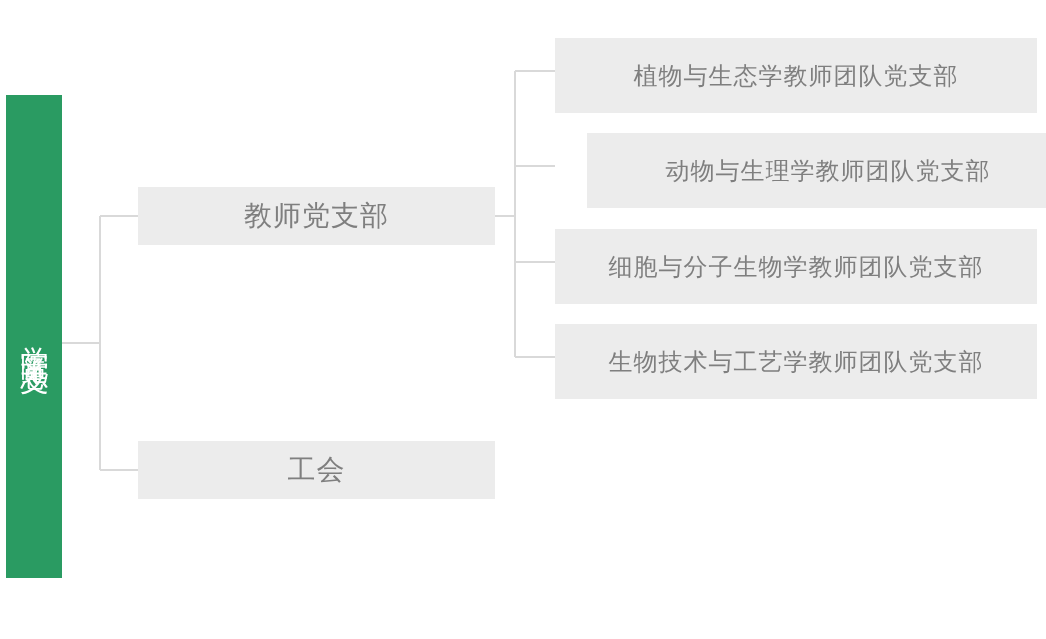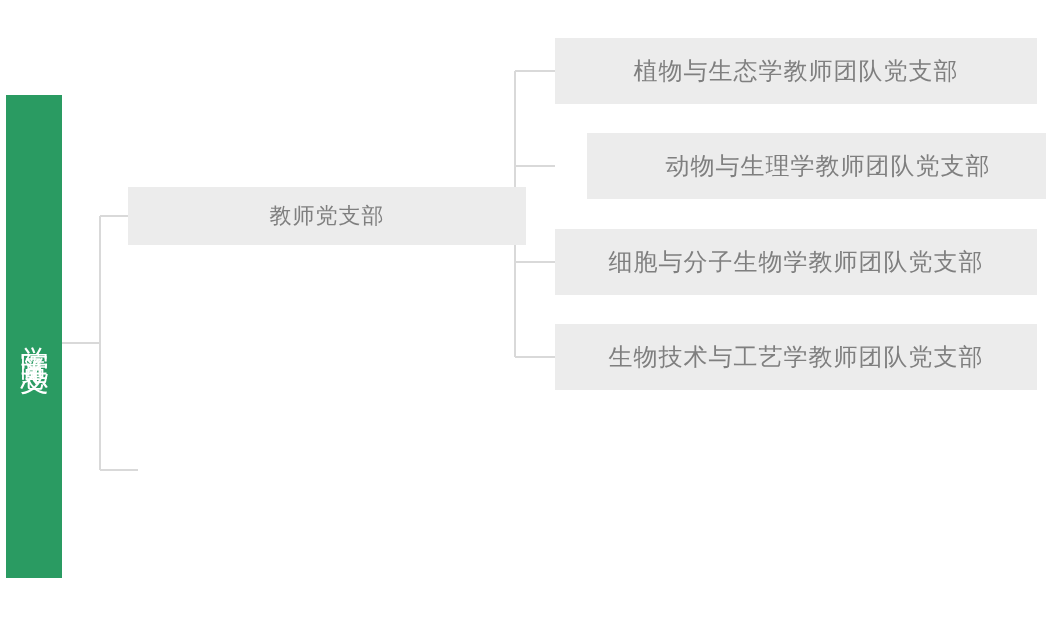--- a/index.html
+++ b/index.html
@@ -46,32 +46,32 @@
     color: var(--root-text);
   }
   .root-node .v-label {
     writing-mode: vertical-rl;
     text-orientation: upright;
     font-size: 28px;
     letter-spacing: 5px;
     line-height: 1;
   }
   .mid-node {
-    left: 128px;
-    width: 398px; height: 58px;
+    left: 138px;
+    width: 357px; height: 58px;
     background: var(--node-bg);
     color: var(--node-text);
-    font-size: 22px;
+    font-size: 28px;
     letter-spacing: 1px;
   }
   .mid-node.teachers { top: 187px; }
   .mid-node.union    { top: 441px; }
   .leaf-node {
     left: 555px;
-    width: 482px; height: 66px;
+    width: 482px; height: 75px;
     background: var(--node-bg);
     color: var(--node-text);
     font-size: 24px;
     letter-spacing: 1px;
   }
   .leaf-node.l0 { top: 38px; }
   .leaf-node.l1 { top: 133px; margin-left: 32px; }
   .leaf-node.l2 { top: 229px; }
   .leaf-node.l3 { top: 324px; }
 </style>
@@ -87,20 +87,23 @@
   </svg>
 
   <div class="node root-node">
     <span class="v-label">学院党总支</span>
   </div>
 
   <div class="node mid-node teachers">
     <span>教师党支部</span>
   </div>
 
+  <div class="node mid-node union">
+    <span>工会</span>
+  </div>
 
   <div class="node leaf-node l0">
     <span>植物与生态学教师团队党支部</span>
   </div>
 
   <div class="node leaf-node l1">
     <span>动物与生理学教师团队党支部</span>
   </div>
 
   <div class="node leaf-node l3">

